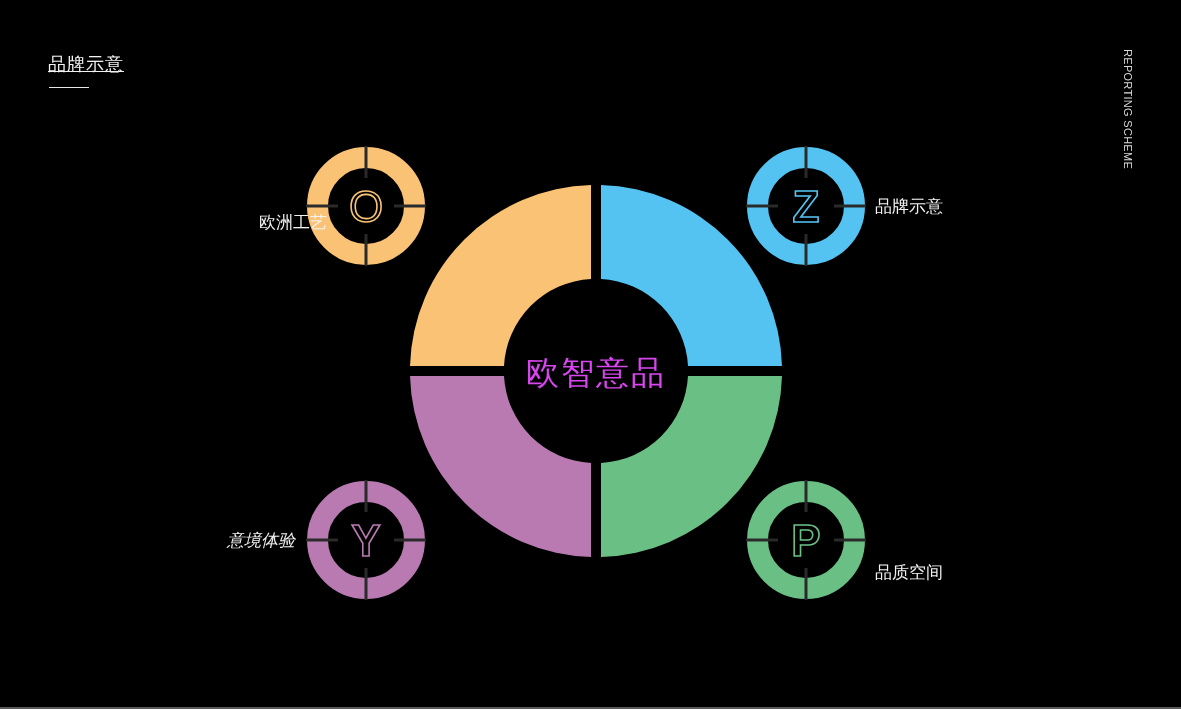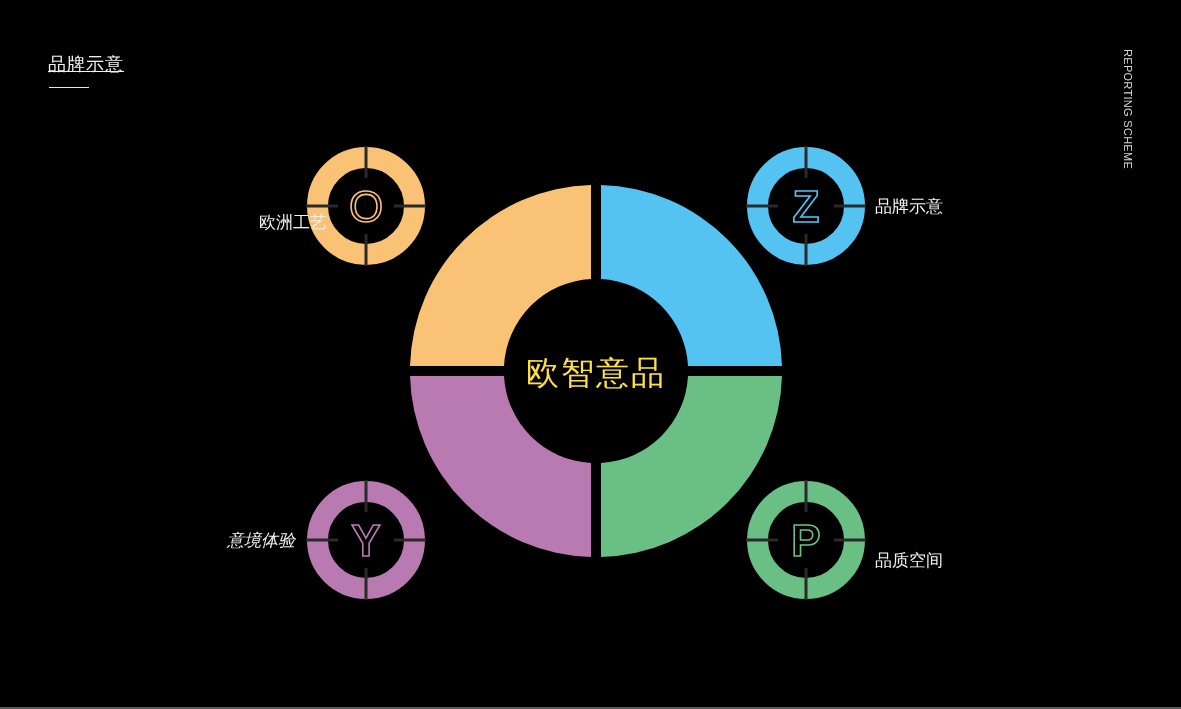--- a/index.html
+++ b/index.html
@@ -9,21 +9,21 @@
     }
     .page-title { position: absolute; left: 48px; top: 52px; font-size: 18px; letter-spacing: 1px; color: #f2f2f2; text-decoration: underline; }
     .title-rule { position: absolute; left: 49px; top: 87px; width: 40px; height: 1px; background: #e6e6e6; }
     .side-caption {
       position: absolute; left: 1122px; top: 49px; font-size: 11px; color: #d9d9d9;
       writing-mode: vertical-rl; letter-spacing: 0.3px; font-family: "Liberation Sans", sans-serif;
     }
     .diagram { position: absolute; left: 0; top: 0; width: 1181px; height: 709px; }
     .center-label {
       position: absolute; left: 596px; top: 373px; transform: translate(-50%, -50%);
-      font-size: 33px; color: #fde047; letter-spacing: 2px; white-space: nowrap;
+      font-size: 33px; color: #d946ef; letter-spacing: 2px; white-space: nowrap;
     }
     .pillar-label { position: absolute; font-size: 17px; color: #f2f2f2; white-space: nowrap; transform: translateY(-50%); }
     .bottom-line { position: absolute; left: 0; bottom: 0; width: 1181px; height: 2px; background: #5a5a5a; }
   </style>
 </head>
 <body>
 
 <div class="page-title">品牌示意</div>
 <div class="title-rule"></div>
 <div class="side-caption">REPORTING SCHEME</div>
@@ -72,15 +72,15 @@
     <line x1="834" y1="540" x2="866" y2="540" stroke="#2a2a2a" stroke-width="3"></line>
     <text x="806" y="556" text-anchor="middle" font-size="44" font-weight="bold" font-family="Liberation Sans, sans-serif" fill="none" stroke-width="1.6" stroke="#6ABF85">P</text>
   </g>
 </svg>
 
 <div class="center-label">欧智意品</div>
 
 <div class="pillar-label" style="left:227px; top:222px;margin-left:32px;">欧洲工艺</div>
 <div class="pillar-label" style="left:875px; top:206px;">品牌示意</div>
 <div class="pillar-label" style="left:227px; top:540px;font-style:italic;">意境体验</div>
-<div class="pillar-label" style="left:875px; top:560px;">品质空间</div>
+<div class="pillar-label" style="left:875px; top:572px;">品质空间</div>
 
 <div class="bottom-line"></div>
 
 </body></html>

